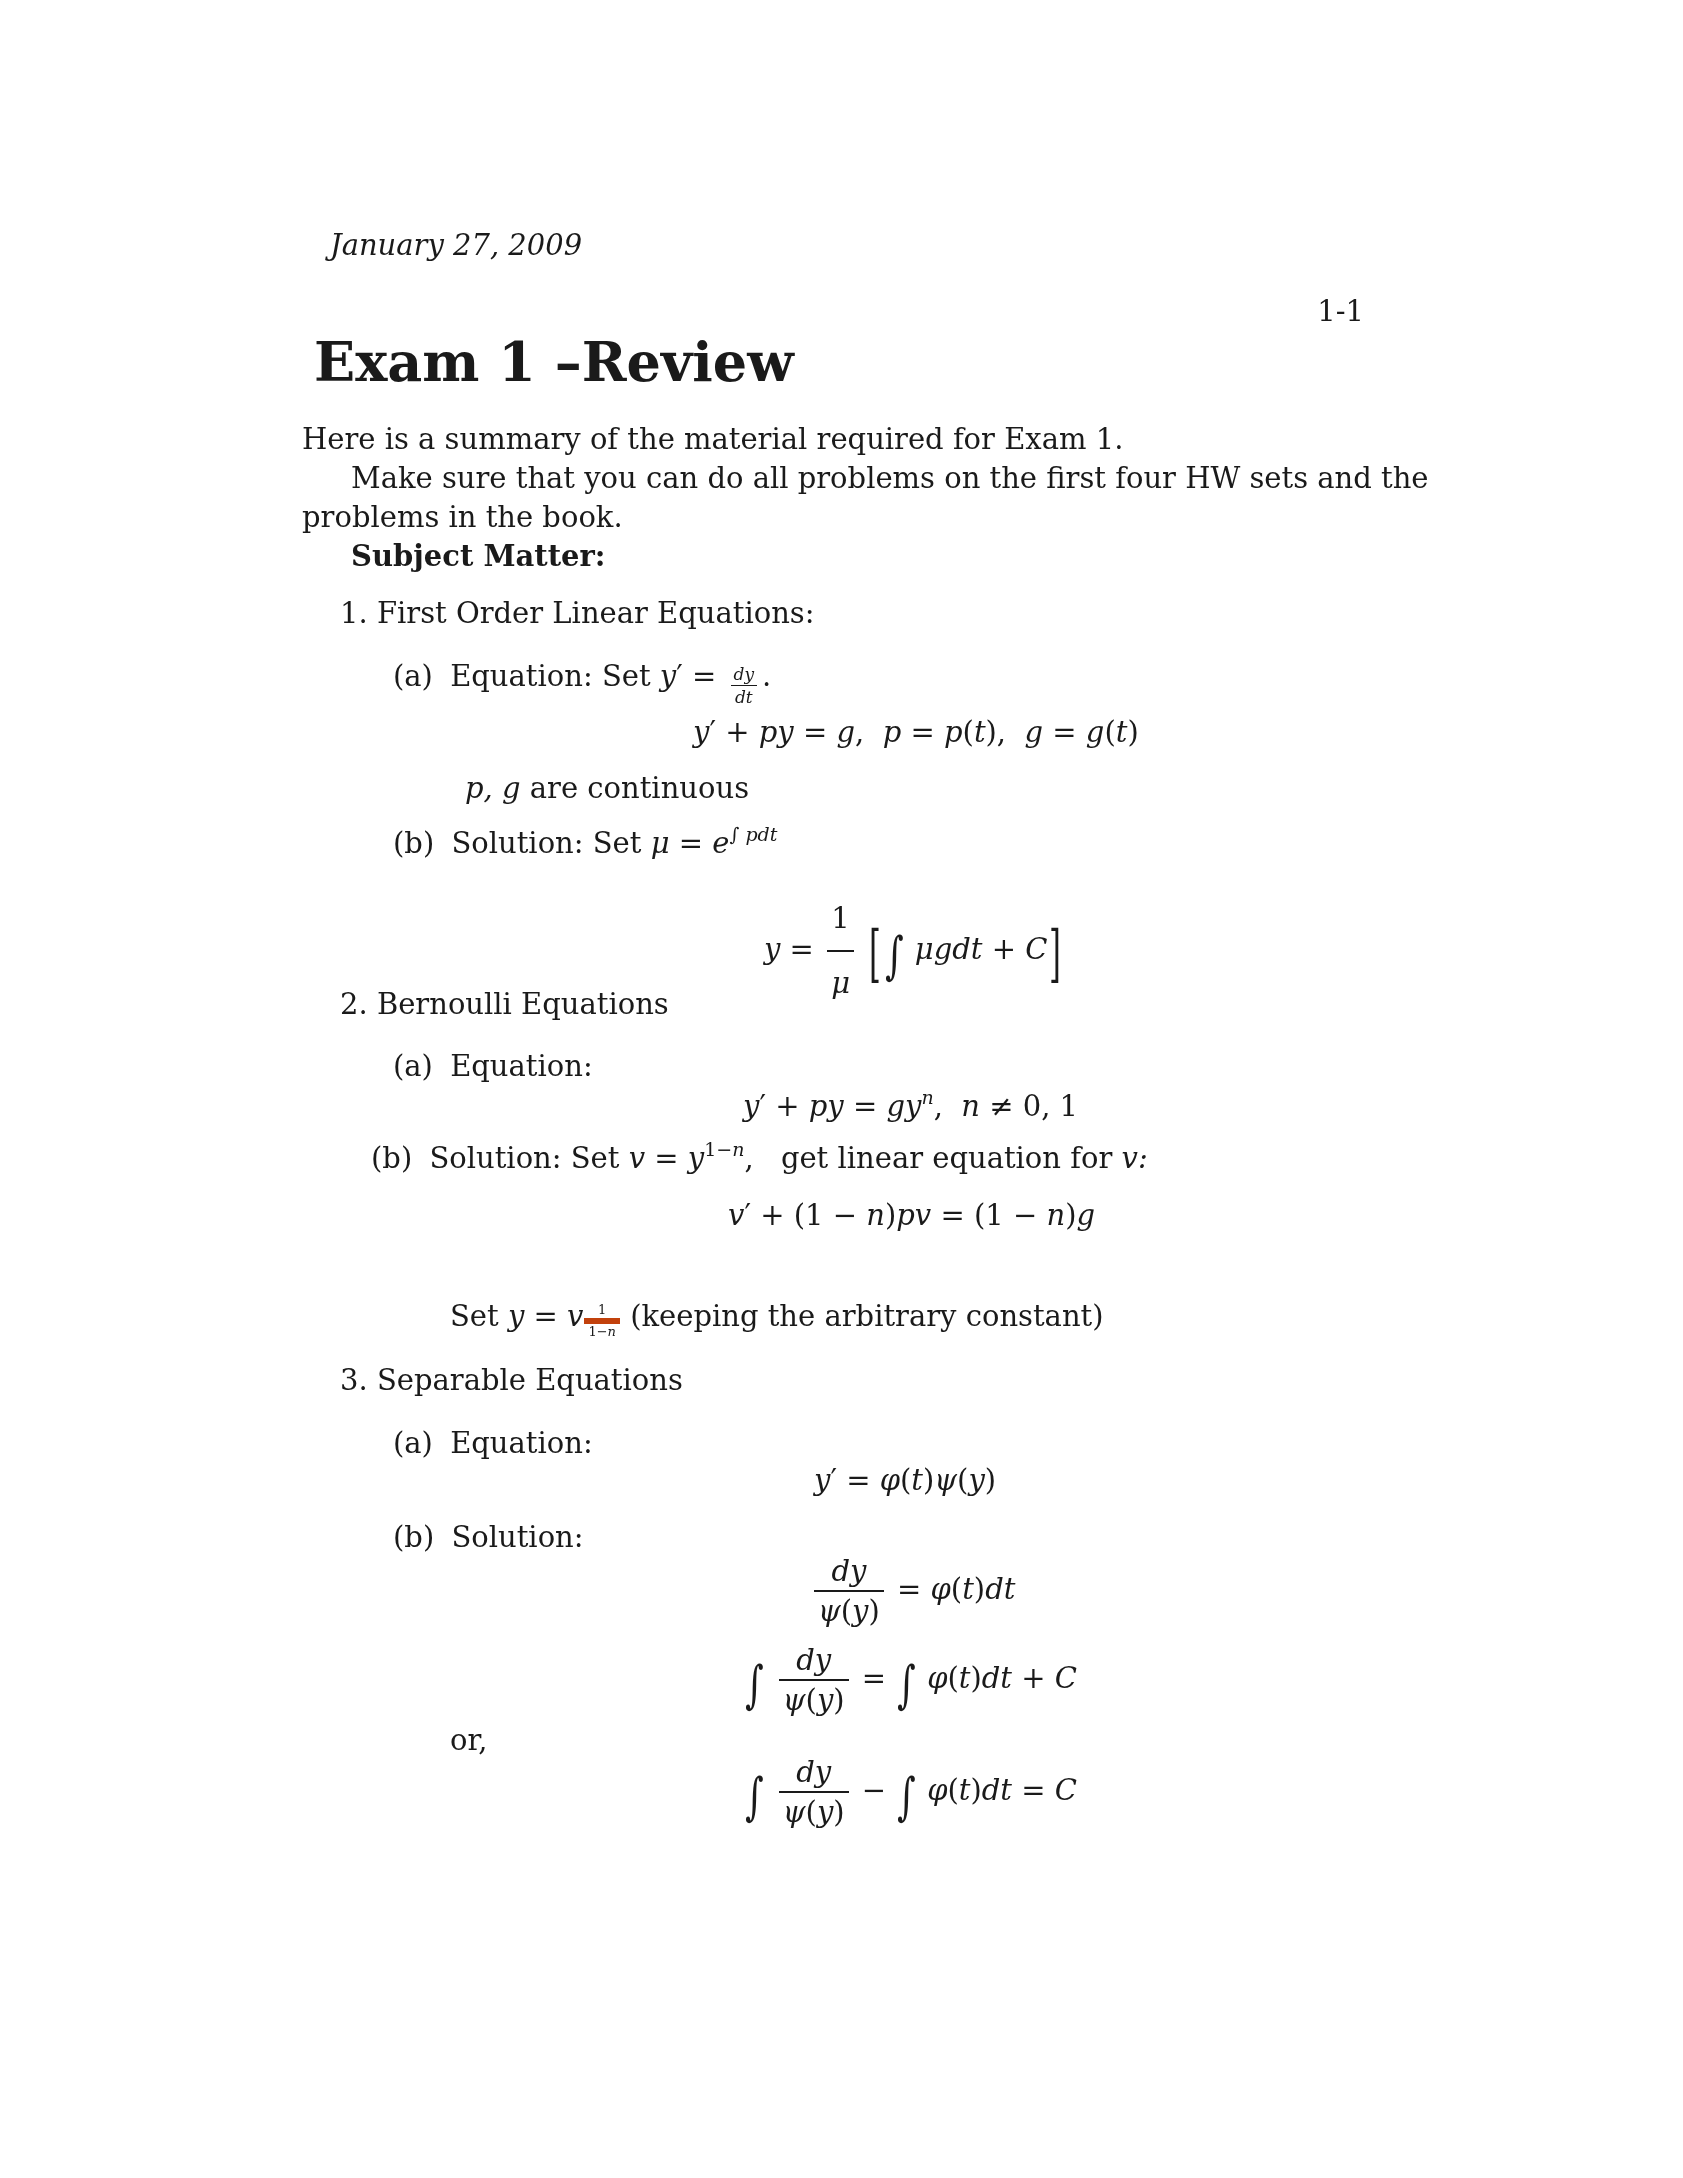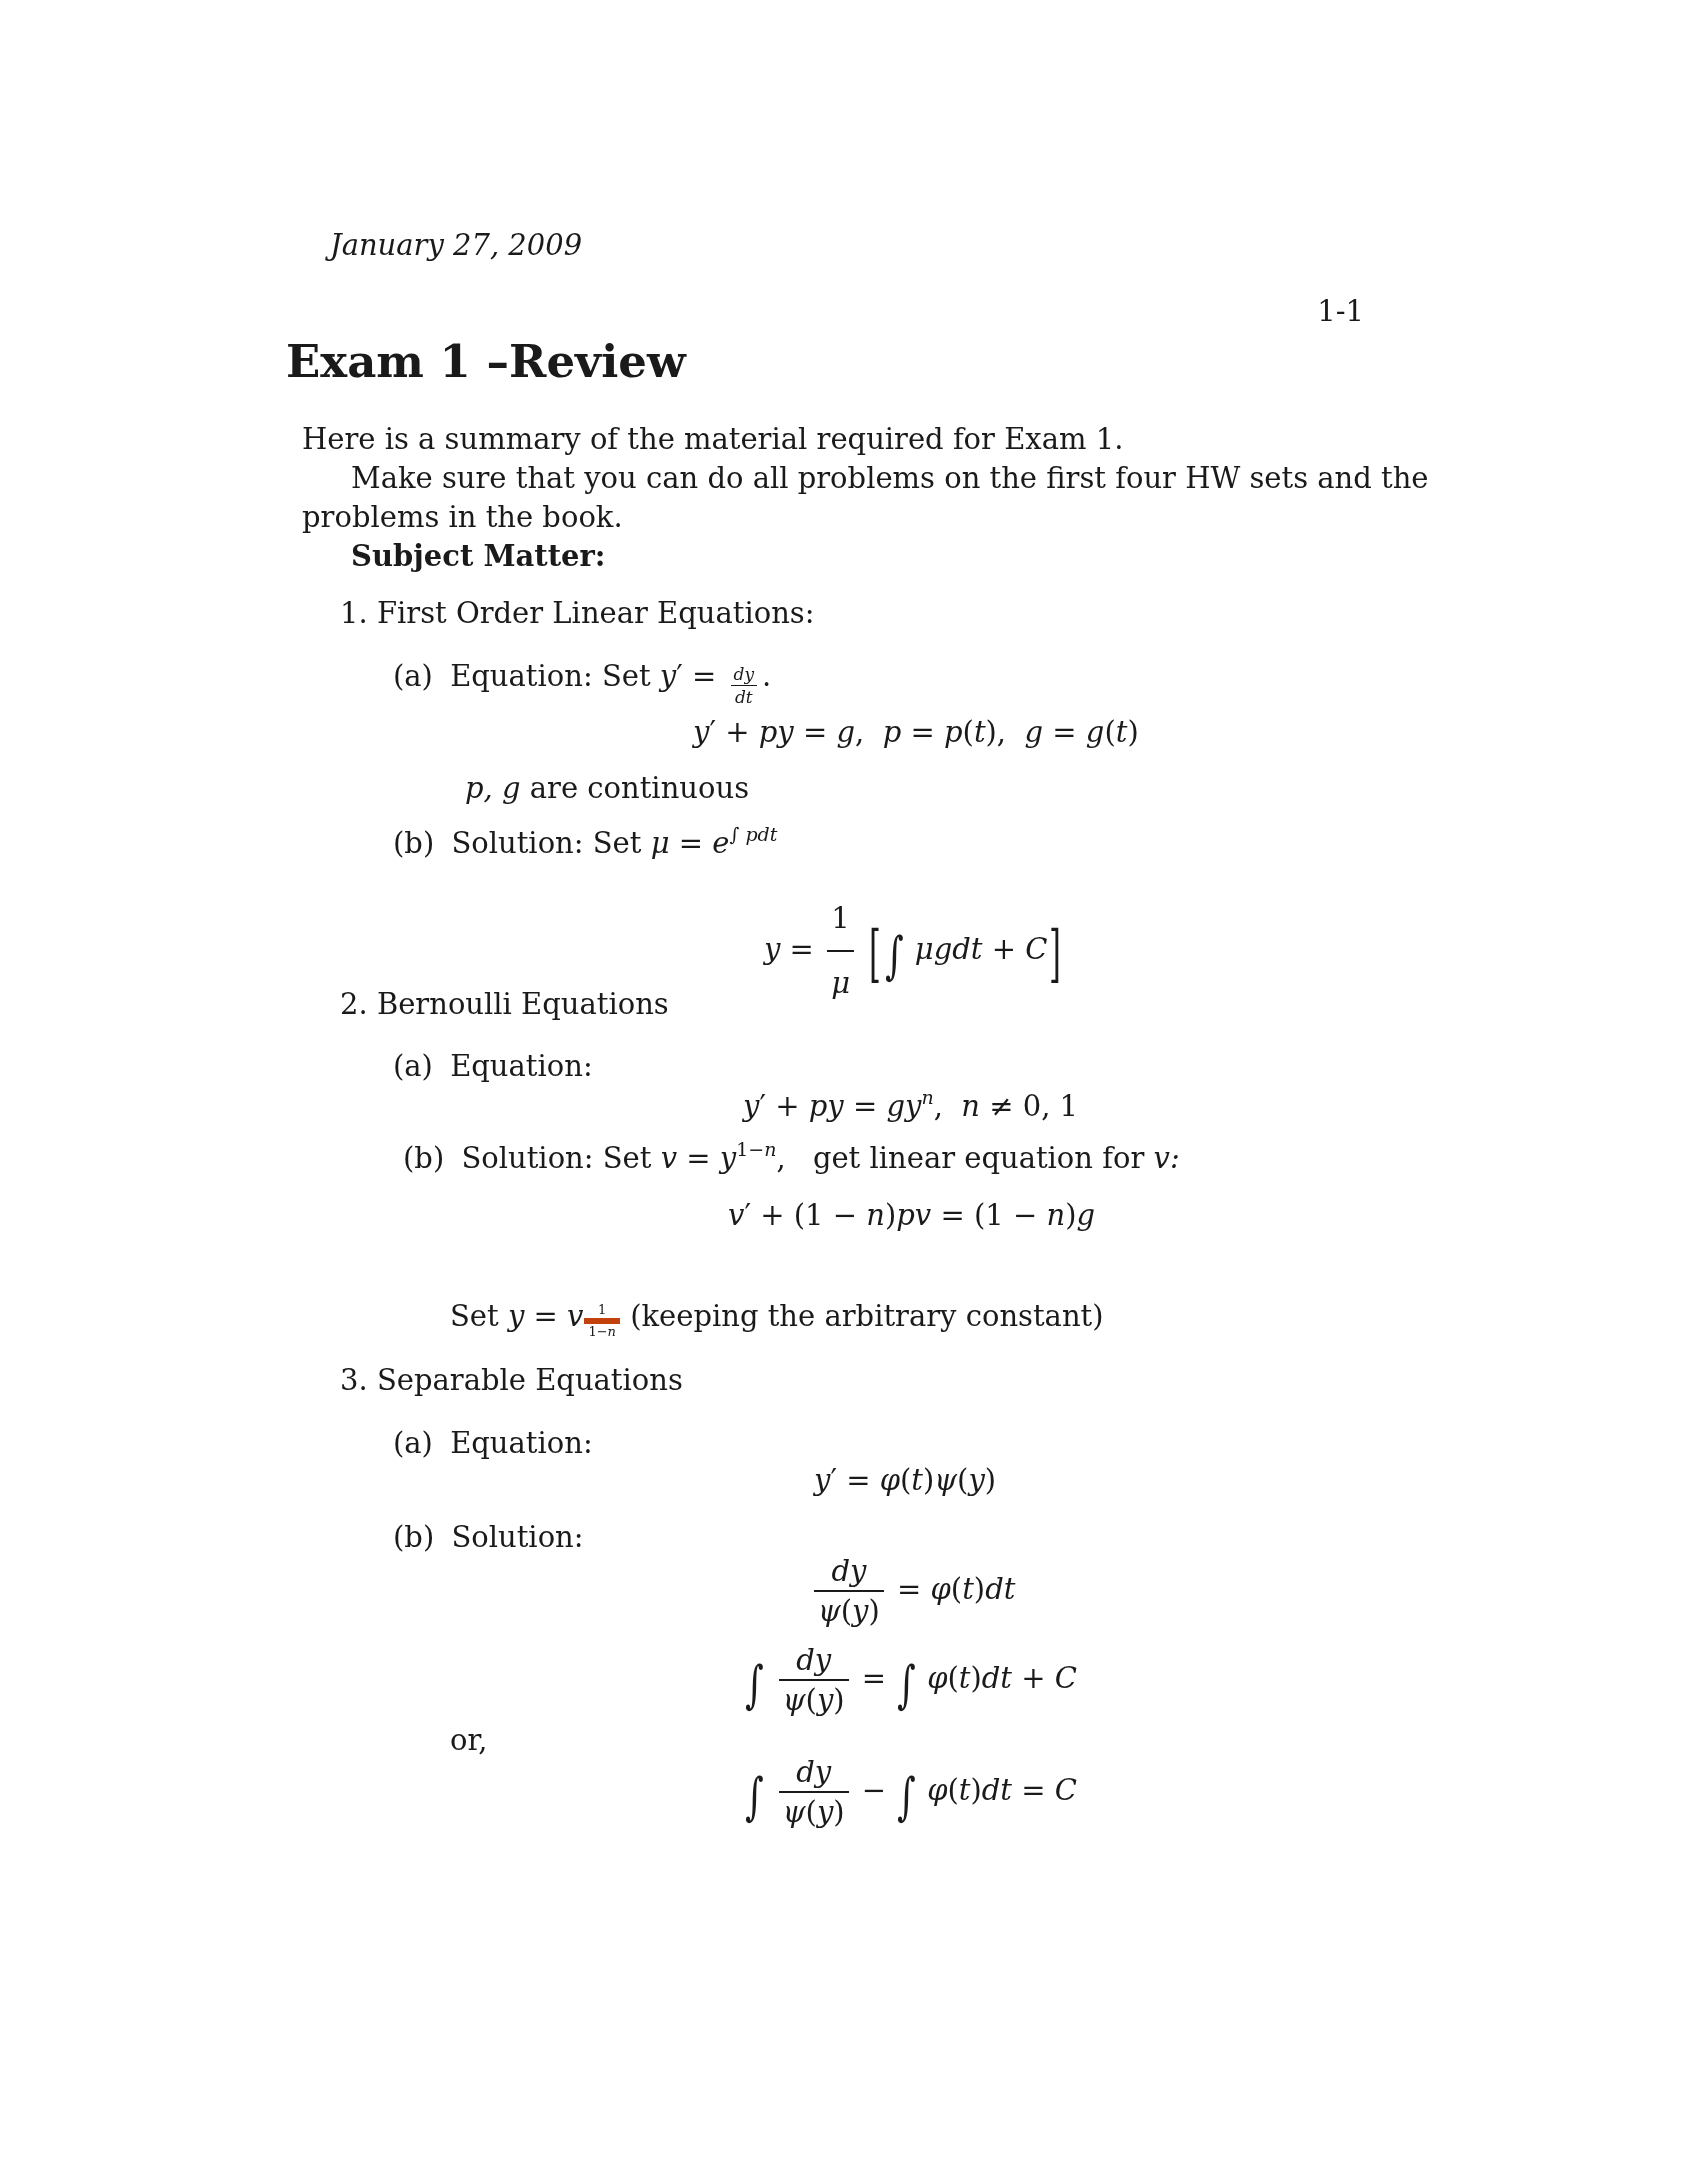--- a/index.html
+++ b/index.html
@@ -27,21 +27,21 @@
     .bracket { font-size: 61px; vertical-align: -16px; font-weight: 200; display: inline-block; transform: scaleX(0.5); margin: 0 -4px; }
   </style>
 </head>
 <body>
 
 <div class="page">
 
   <div class="abs txt it" style="left:302px; top:228px;margin-left:28px;">January 27, 2009</div>
   <div class="abs txt" style="right:319px; top:246px;margin-top:48px;">1-1</div>
 
-  <div class="abs bold" style="left:286px; top:337px; font-size:45px; line-height:50px;">Exam 1 –Review</div>
+  <div class="abs bold" style="left:314px; top:337px; font-size:54px; line-height:50px;">Exam 1 –Review</div>
 
   <div class="abs txt" style="left:302px; top:422px;">Here is a summary of the material required for Exam 1.</div>
   <div class="abs txt" style="left:351px; top:461px;">Make sure that you can do all problems on the first four HW sets and the</div>
   <div class="abs txt" style="left:302px; top:500px;">problems in the book.</div>
   <div class="abs txt bold" style="left:351px; top:539px;">Subject Matter:</div>
 
   <div class="abs txt" style="left:340px; top:596px;">
     <span>1.</span>
     <span>First Order Linear Equations:</span>
   </div>
@@ -90,21 +90,21 @@
 
   <div class="abs txt" style="left:393px; top:1049px;">
     <span>(a)</span>
     <span style="margin-left:8px;">Equation:</span>
   </div>
 
   <div class="abs math" style="left:743px; top:1089px;">
     <span class="mi">y</span>′ + <span class="mi">py</span> = <span class="mi">gy</span><sup class="mi">n</sup>,&nbsp; <span class="mi">n</span> ≠ 0, 1
   </div>
 
-  <div class="abs txt" style="left:403px; top:1141px;">
+  <div class="abs txt" style="left:371px; top:1141px;">
     <span>(b)</span>
     <span style="margin-left:8px;">Solution: Set</span>
     <span class="math">
       <span class="mi">v</span> = <span class="mi">y</span><sup>1−<span class="mi">n</span></sup>,
     </span>
     <span style="margin-left:18px;">get linear equation for</span>
     <span class="mi">v:</span>
   </div>
 
   <div class="abs math" style="left:728px; top:1198px;">

